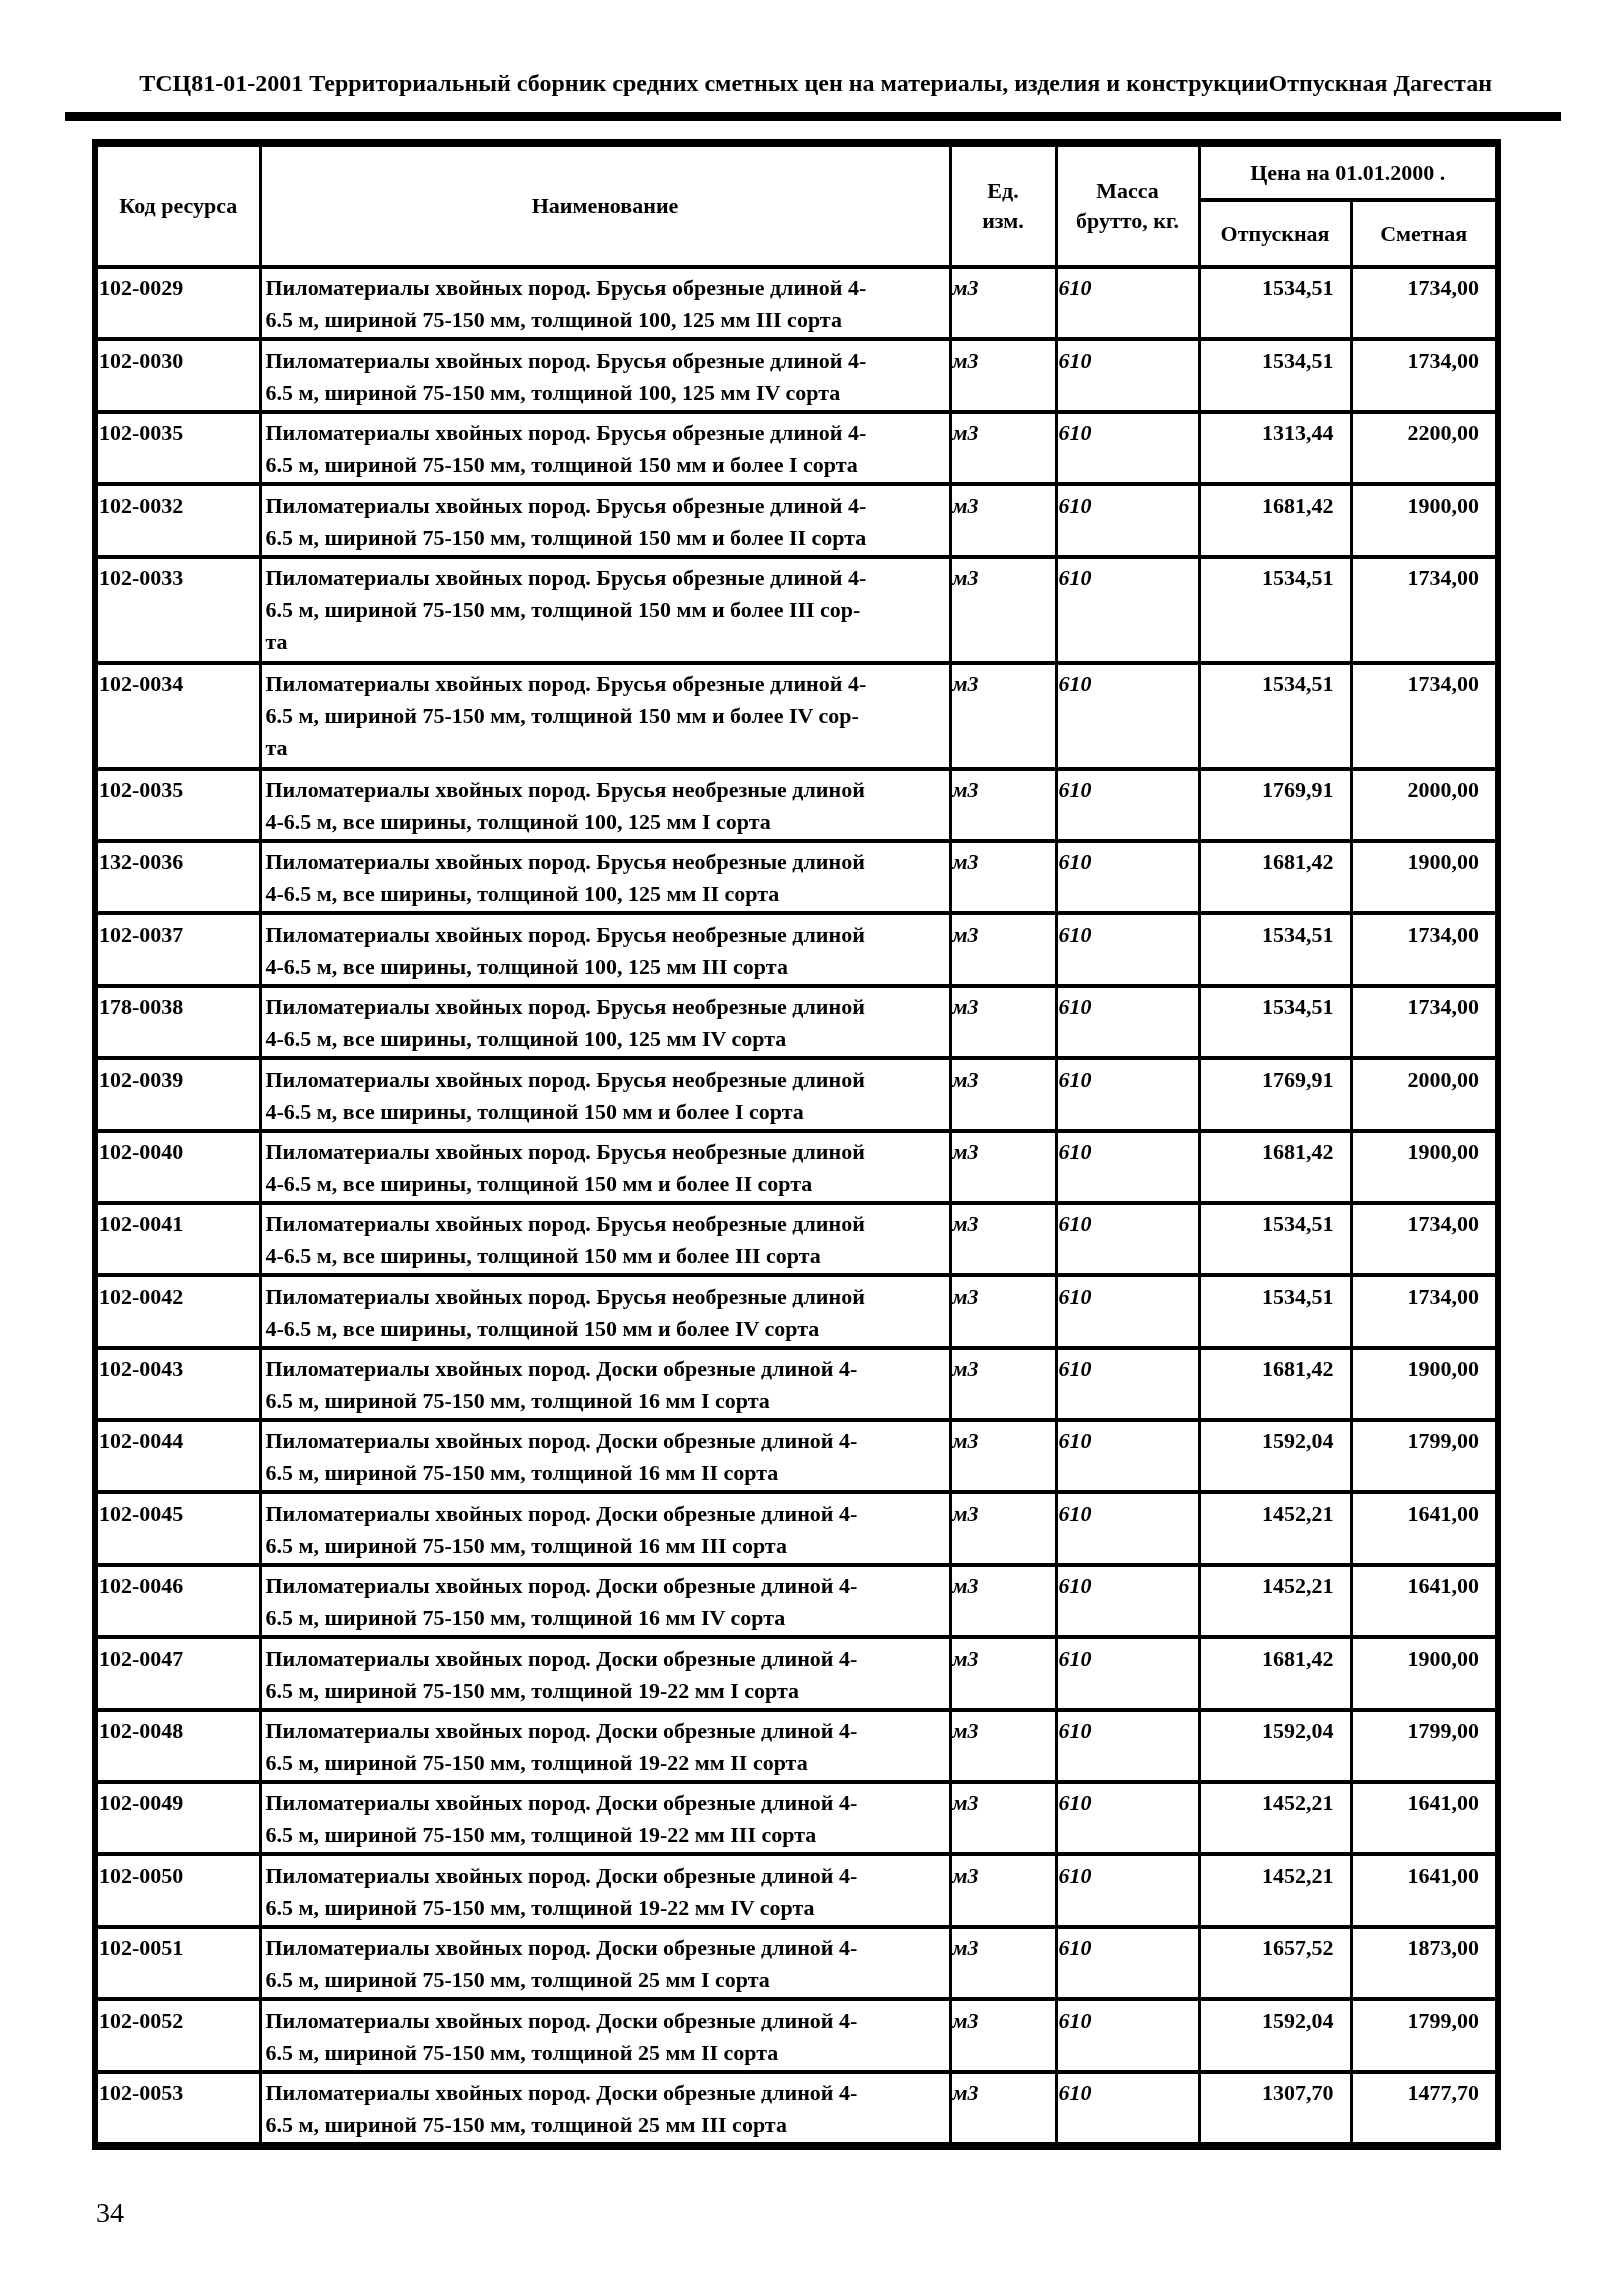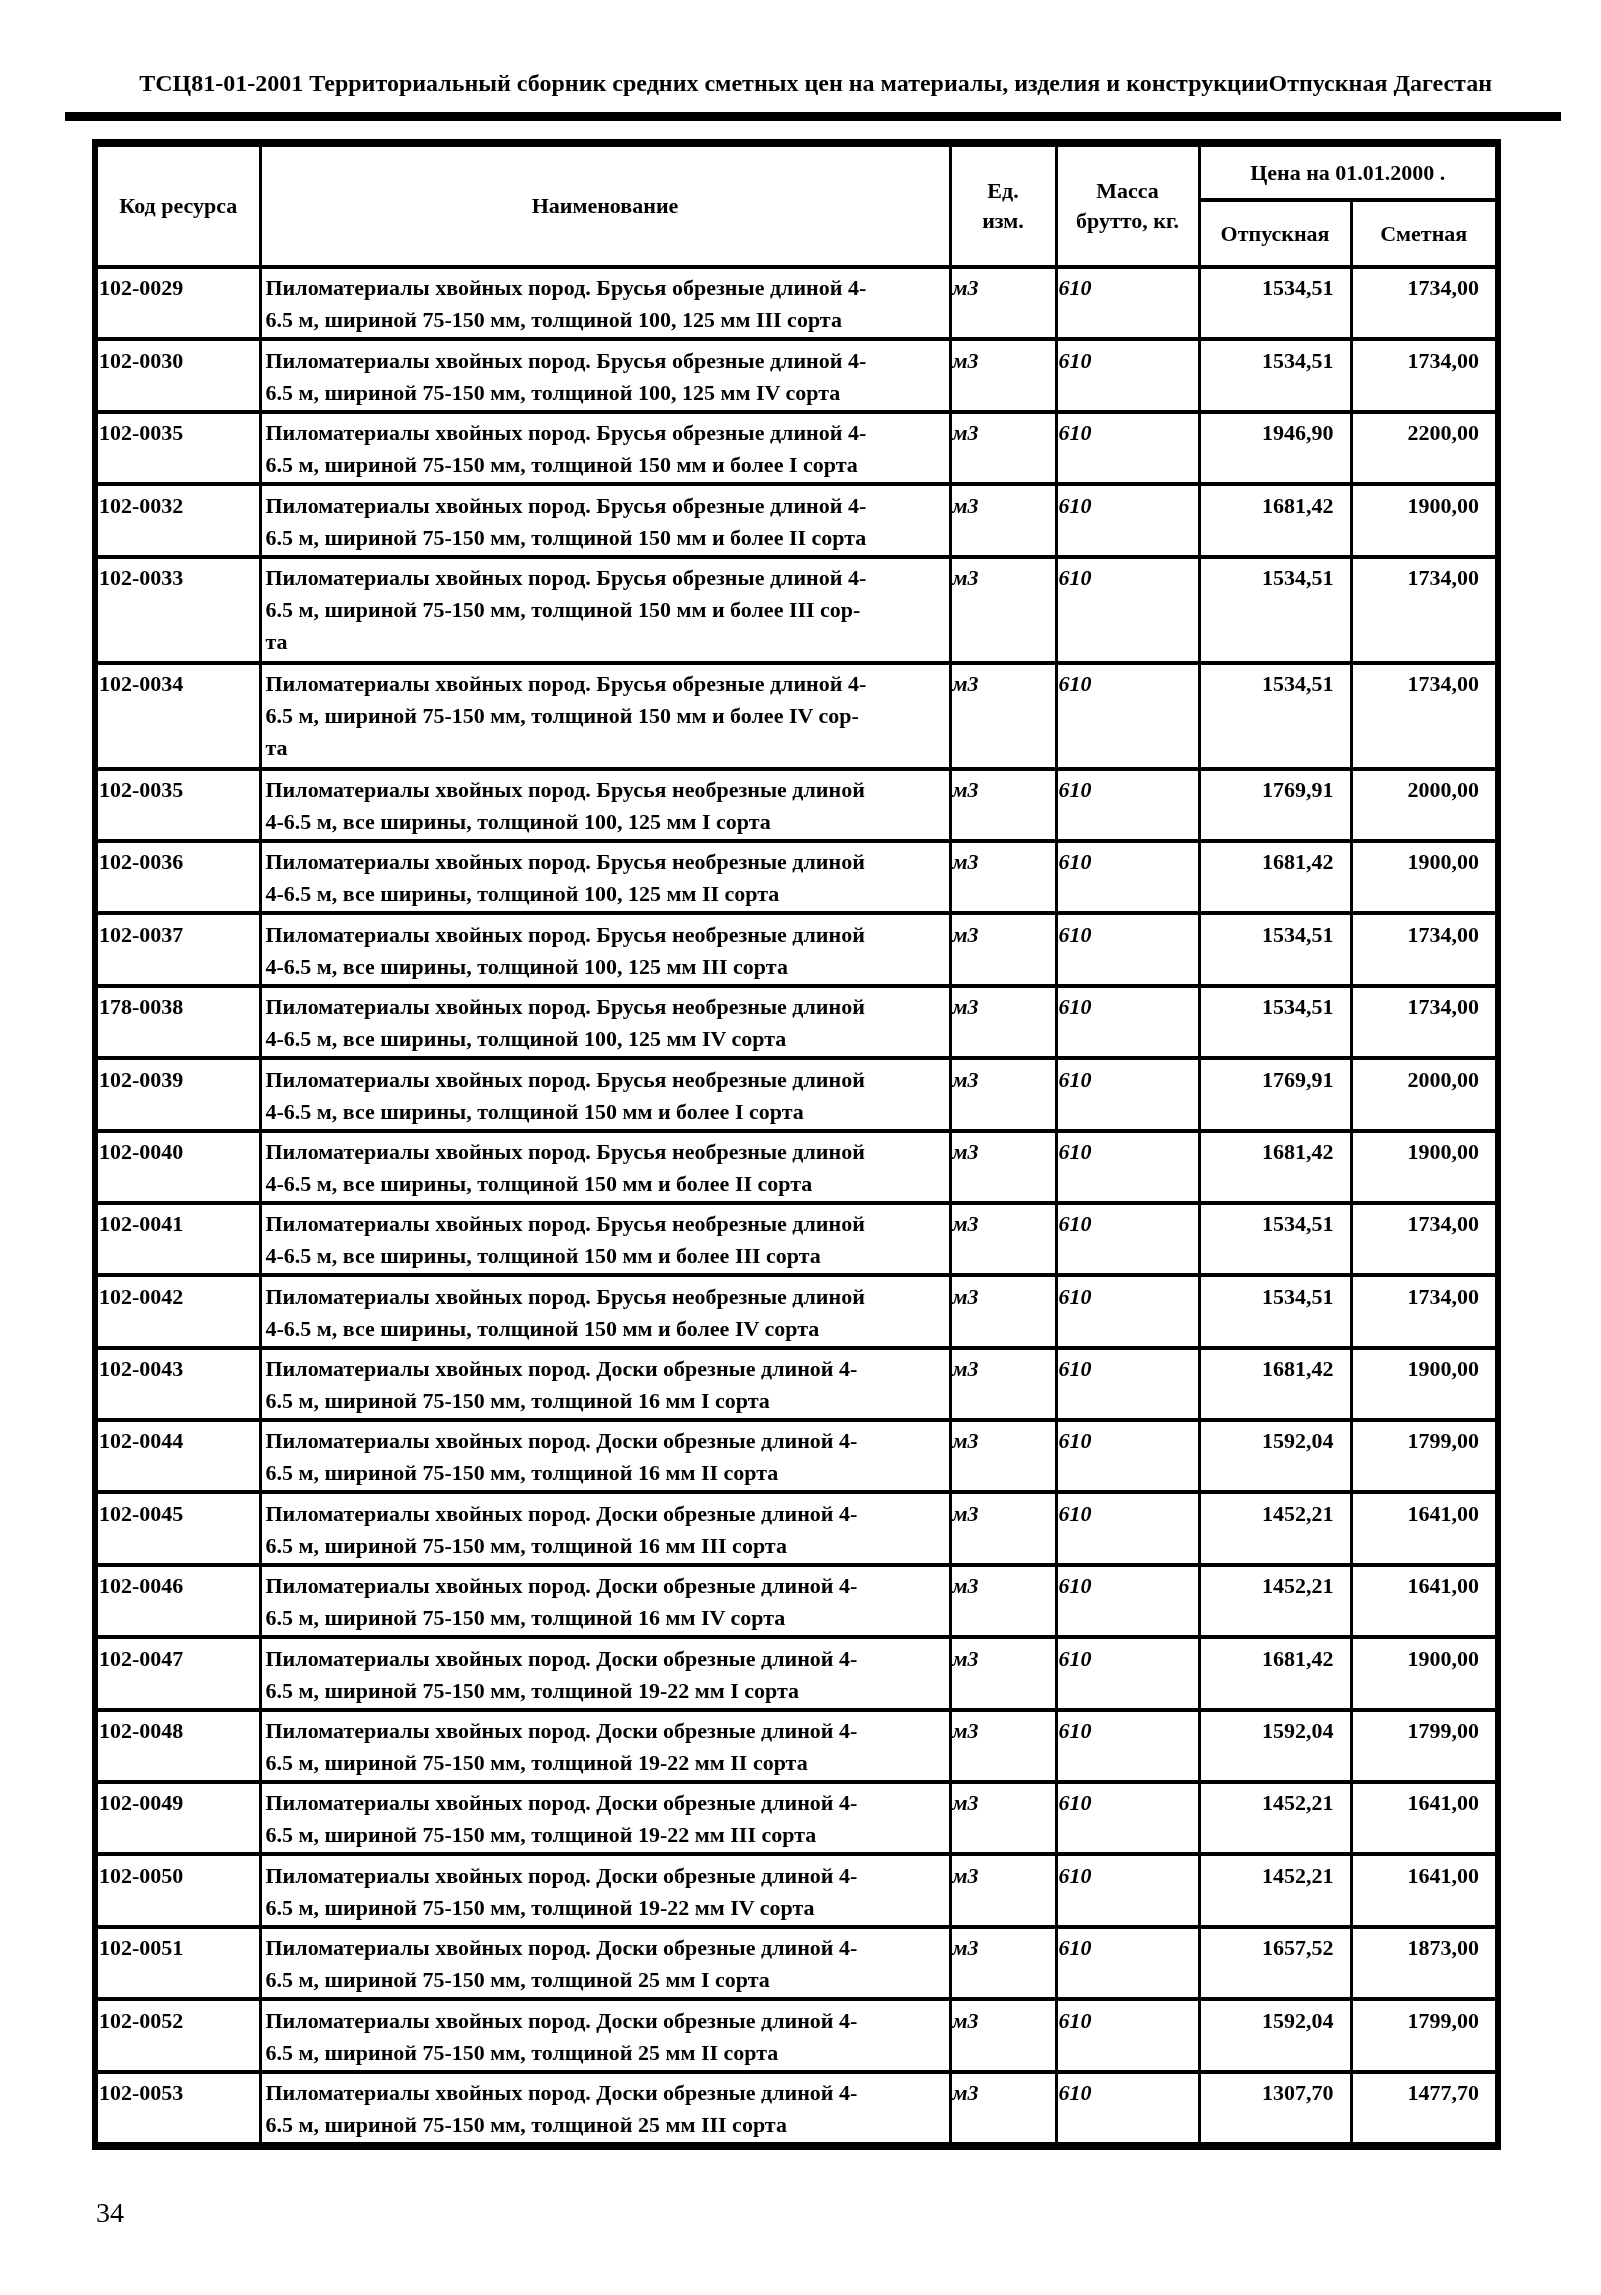--- a/index.html
+++ b/index.html
@@ -143,21 +143,21 @@
         <td class="cell-mass">610</td>
         <td class="cell-price cell-otp">1534,51</td>
         <td class="cell-price cell-sm">1734,00</td>
       </tr>
       <tr style="height: 72px;">
         <td class="cell-code">102-0035</td>
         <td class="cell-name">Пиломатериалы хвойных пород. Брусья обрезные длиной 4-
 6.5 м, шириной 75-150 мм, толщиной 150 мм и более I сорта</td>
         <td class="cell-unit">м3</td>
         <td class="cell-mass">610</td>
-        <td class="cell-price cell-otp">1946,90</td>
+        <td class="cell-price cell-otp">1313,44</td>
         <td class="cell-price cell-sm">2200,00</td>
       </tr>
       <tr style="height: 72px;">
         <td class="cell-code">102-0032</td>
         <td class="cell-name">Пиломатериалы хвойных пород. Брусья обрезные длиной 4-
 6.5 м, шириной 75-150 мм, толщиной 150 мм и более II сорта</td>
         <td class="cell-unit">м3</td>
         <td class="cell-mass">610</td>
         <td class="cell-price cell-otp">1681,42</td>
         <td class="cell-price cell-sm">1900,00</td>
@@ -185,21 +185,21 @@
       <tr style="height: 72px;">
         <td class="cell-code">102-0035</td>
         <td class="cell-name">Пиломатериалы хвойных пород. Брусья необрезные длиной
 4-6.5 м, все ширины, толщиной 100, 125 мм I сорта</td>
         <td class="cell-unit">м3</td>
         <td class="cell-mass">610</td>
         <td class="cell-price cell-otp">1769,91</td>
         <td class="cell-price cell-sm">2000,00</td>
       </tr>
       <tr style="height: 72px;">
-        <td class="cell-code">102-0036</td>
+        <td class="cell-code">132-0036</td>
         <td class="cell-name">Пиломатериалы хвойных пород. Брусья необрезные длиной
 4-6.5 м, все ширины, толщиной 100, 125 мм II сорта</td>
         <td class="cell-unit">м3</td>
         <td class="cell-mass">610</td>
         <td class="cell-price cell-otp">1681,42</td>
         <td class="cell-price cell-sm">1900,00</td>
       </tr>
       <tr style="height: 72px;">
         <td class="cell-code">102-0037</td>
         <td class="cell-name">Пиломатериалы хвойных пород. Брусья необрезные длиной

